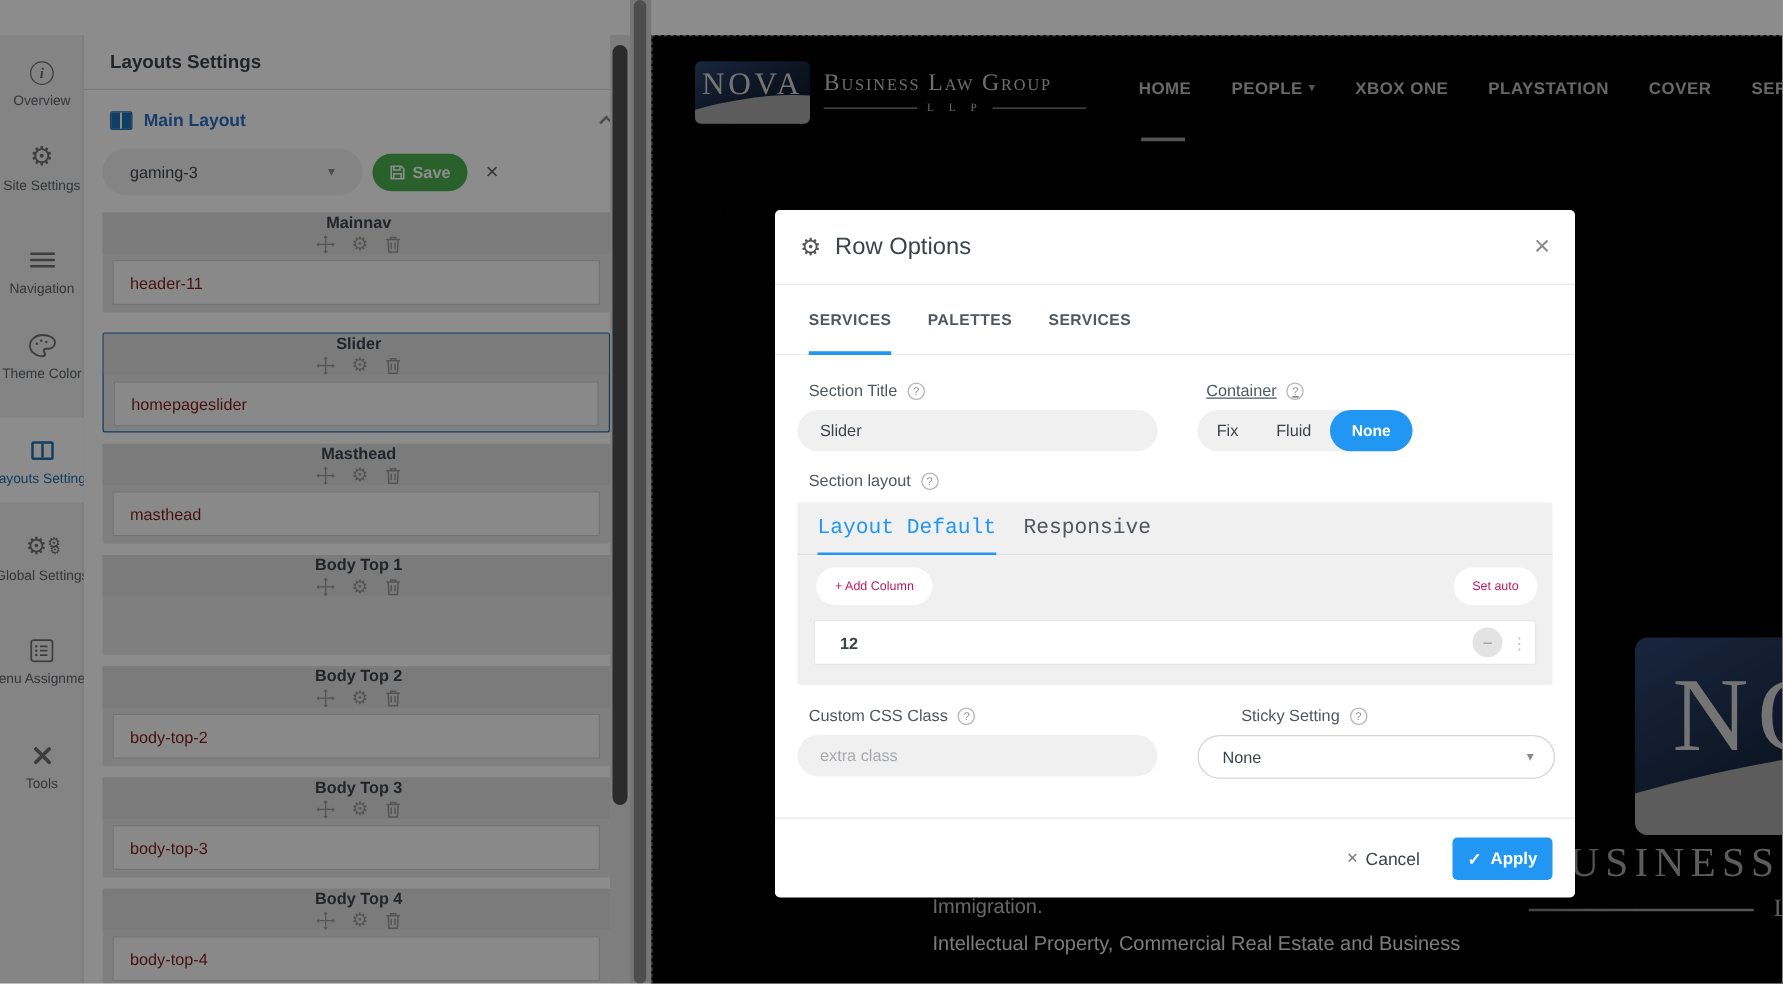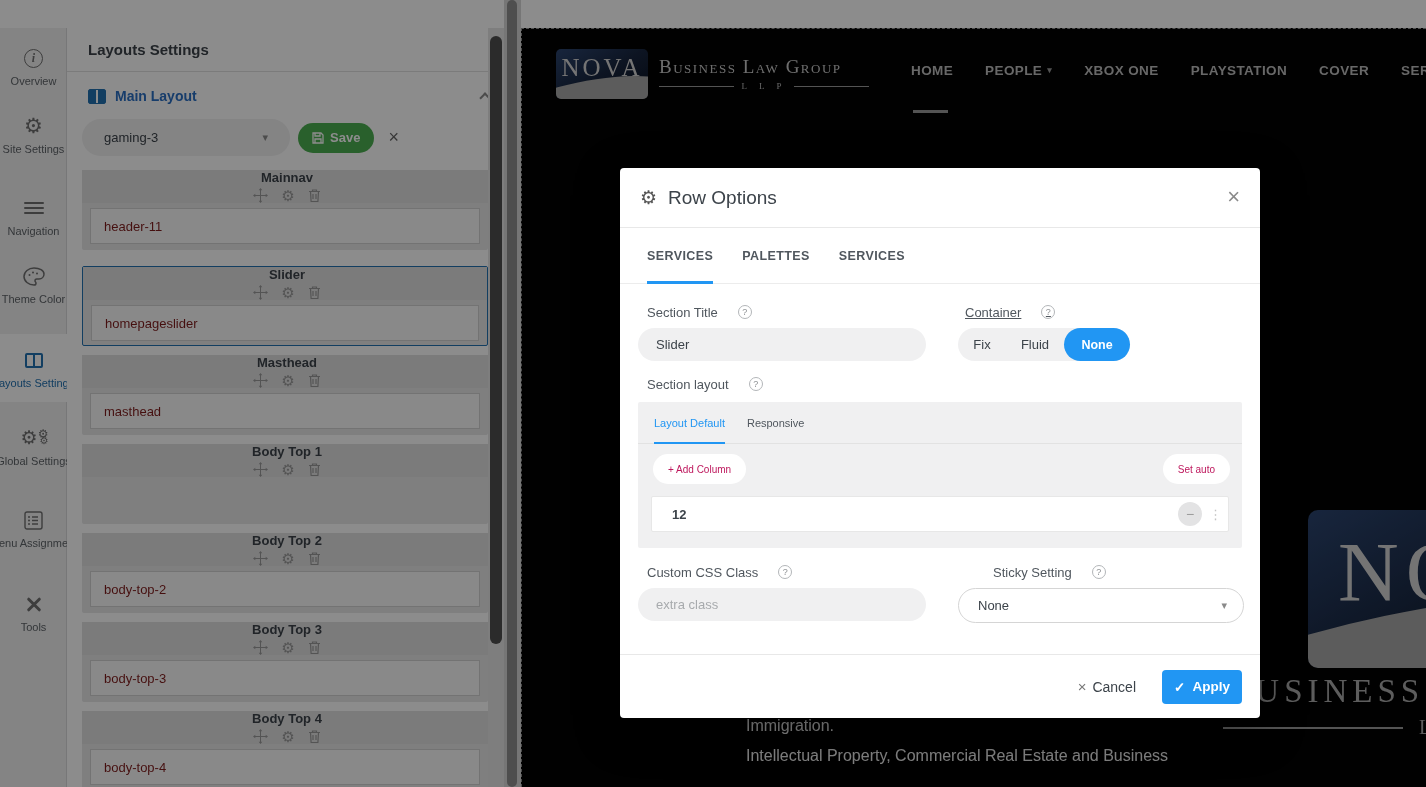--- a/index.html
+++ b/index.html
@@ -91,32 +91,32 @@
 
   
   .modal { position:absolute; left:620px; top:168px; width:640px; height:550px; background:#fff; border-radius:4px; box-shadow:0 12px 45px rgba(0,0,0,.35); z-index:50; }
   .modal-header { position:absolute; left:0; top:0; width:100%; height:60px; border-bottom:1px solid #e8e8e8; display:flex; align-items:center; padding-left:20px; }
   .modal-gear { font-size:19px; color:#555; margin-right:11px; }
   .modal-title { font-size:19px; color:#3c434a; }
   .modal-close { position:absolute; right:20px; top:16px; font-size:22px; color:#8a8a8a; }
   .modal-tabs { position:absolute; left:0; top:60px; width:100%; height:56px; border-bottom:1px solid #ececec; display:flex; align-items:center; padding-left:27px; gap:29px; }
   .mtab { font-size:12.5px; font-weight:bold; letter-spacing:.4px; color:#50575e; position:relative; height:100%; display:flex; align-items:center; }
   .mtab.active::after { content:""; position:absolute; left:0; bottom:-1px; width:100%; height:3px; background:#2196f3; }
-  .mlabel { position:absolute; font-size:13px; color:#50575e; display:flex; align-items:flex-start; gap:20px; }
+  .mlabel { position:absolute; font-size:13px; color:#50575e; display:flex; align-items:flex-end; gap:8px; }
   .q-icon { display:inline-flex; width:14px; height:14px; border:1px solid #b3b6b9; border-radius:50%; align-items:center; justify-content:center; font-size:9px; color:#8d9093; }
   .pill-input { position:absolute; height:33px; background:#f0f0f1; border-radius:17px; display:flex; align-items:center; padding-left:18px; font-size:13px; color:#3c434a; }
   .pill-input .ph { color:#a7aaad; }
   .segmented { position:absolute; left:338px; top:160px; width:172px; height:33px; background:#f0f0f1; border-radius:17px; display:flex; align-items:center; }
   .seg-opt { font-size:13px; color:#3c434a; text-align:center; }
   .seg-opt.fix { width:48px; }
   .seg-opt.fluid { width:58px; }
   .seg-opt.sel { width:66px; height:33px; background:#2196f3; color:#fff; border-radius:17px; display:flex; align-items:center; justify-content:center; font-weight:bold; font-size:12.5px; }
   .graybox { position:absolute; left:18px; top:234px; width:604px; height:146px; background:#f0f0f1; border-radius:2px; }
   .gb-tabs { position:absolute; left:0; top:0; width:100%; height:42px; border-bottom:1px solid #e2e2e2; display:flex; align-items:center; padding-left:16px; gap:22px; }
-  .gb-tab { font-size:11px; color:#50575e; position:relative; height:100%; display:flex; align-items:center; }
+  .gb-tab { font-size:17px; color:#50575e; position:relative; height:100%; display:flex; align-items:center;font-family:Liberation Mono, monospace; }
   .gb-tab.active { color:#2196f3; }
   .gb-tab.active::after { content:""; position:absolute; left:0; bottom:-1px; width:100%; height:2px; background:#2196f3; }
   .gb-pill { position:absolute; top:52px; height:30px; background:#fff; border-radius:15px; display:flex; align-items:center; padding:0 15px; font-size:10px; color:#be185d; }
   .col-row { position:absolute; left:13px; right:13px; top:94px; height:36px; background:#fff; border:1px solid #e7e7e7; border-radius:2px; display:flex; align-items:center; padding:0 6px 0 20px; }
   .col-num { flex:1; font-size:13px; font-weight:bold; color:#3c434a; }
   .minus-btn { width:24px; height:24px; background:#e3e3e4; border-radius:50%; display:flex; align-items:center; justify-content:center; color:#9a9a9a; font-size:14px; }
   .drag-dots { margin-left:7px; color:#c3c3c3; font-size:13px; letter-spacing:0; line-height:9px; }
   .sticky-select { position:absolute; left:338px; top:420px; width:286px; height:35px; background:#fff; border:1px solid #d5d5d5; border-radius:18px; display:flex; align-items:center; padding-left:19px; font-size:13px; color:#3c434a; }
   .sticky-select .caret { position:absolute; right:16px; font-size:11px; color:#8a8a8a; }
   .modal-footer { position:absolute; left:0; top:486px; width:100%; height:64px; border-top:1px solid #e8e8e8; display:flex; align-items:center; justify-content:flex-end; padding-right:18px; gap:26px; }

